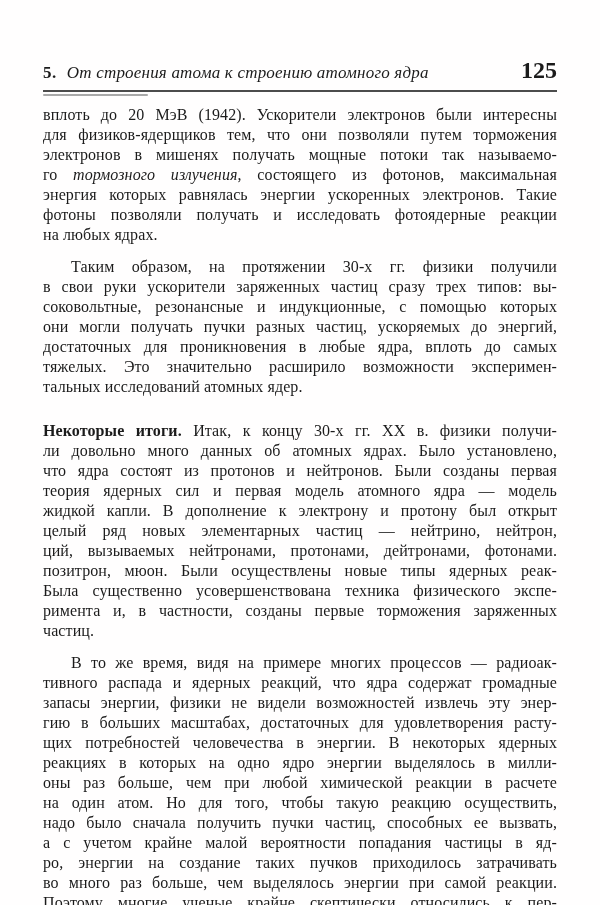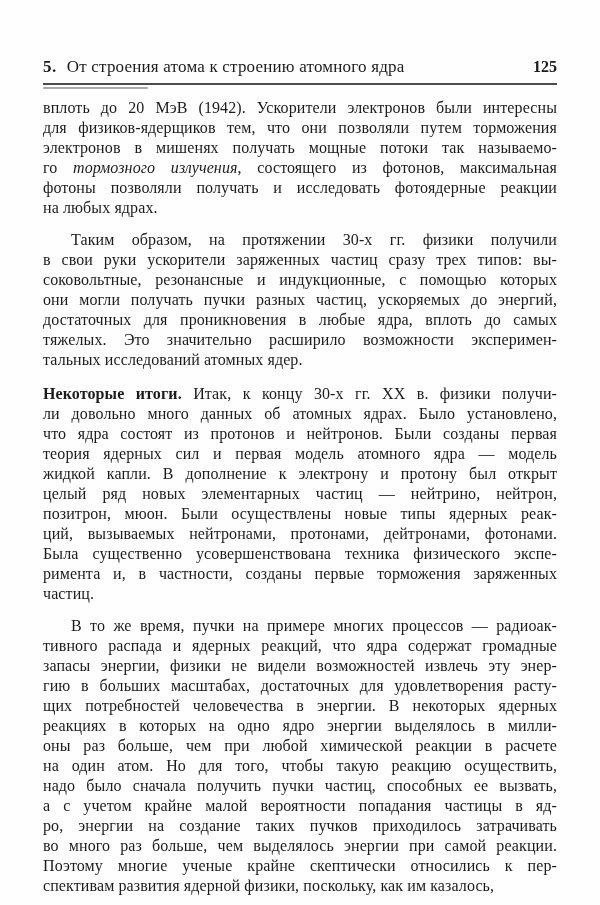--- a/index.html
+++ b/index.html
@@ -27,25 +27,26 @@
     align-items: baseline;
     gap: 10px;
     font-size: 17px;
   }
   .chapter-number {
     font-style: normal;
     font-weight: 600;
     letter-spacing: 0.5px;
   }
   .chapter-title {
+    font-style: italic;
     letter-spacing: 0.2px;
   }
   .page-number {
     font-weight: bold;
-    font-size: 16px;
+    font-size: 24px;
   }
   .rule {
     height: 2px;
     background: #4c4c4c;
     margin-top: 6px;
     position: relative;
   }
   
   .rule-smudge {
     position: absolute;
@@ -54,21 +55,21 @@
     background: #a9a9a9;
     border-radius: 2px;
   }
   
   .page-body {
     margin-top: 13px;
     font-size: 16px;
     line-height: 20px;
   }
   .para { margin: 0; }
-  .para.space-before { margin-top: 14px; }
+  .para.space-before { margin-top: 24px; }
   .line {
     text-align: justify;
     text-align-last: justify;
     white-space: normal;
     letter-spacing: 0.1px;
   }
   .line.last { text-align-last: left; }
   .line.indent { text-indent: 28px; margin-top: 12px; }
   .it { font-style: italic; margin-top: 44px; }
   .bd { font-weight: bold; }
@@ -87,47 +88,48 @@
   <div class="rule">
     <div class="rule-smudge"></div>
   </div>
 
   <div class="page-body">
       <div class="para">
         <div class="line"><span>вплоть до 20 МэВ (1942). Ускорители электронов были интересны</span></div>
         <div class="line"><span>для физиков-ядерщиков тем, что они позволяли путем торможения</span></div>
         <div class="line"><span>электронов в мишенях получать мощные потоки так называемо-</span></div>
         <div class="line"><span>го </span><span class="it">тормозного излучения</span><span>, состоящего из фотонов, максимальная</span></div>
+        <div class="line"><span>энергия которых равнялась энергии ускоренных электронов. Такие</span></div>
         <div class="line"><span>фотоны позволяли получать и исследовать фотоядерные реакции</span></div>
         <div class="line last"><span>на любых ядрах.</span></div>
       </div>
       <div class="para">
         <div class="line indent"><span>Таким образом, на протяжении 30-х гг. физики получили</span></div>
         <div class="line"><span>в свои руки ускорители заряженных частиц сразу трех типов: вы-</span></div>
         <div class="line"><span>соковольтные, резонансные и индукционные, с помощью которых</span></div>
         <div class="line"><span>они могли получать пучки разных частиц, ускоряемых до энергий,</span></div>
         <div class="line"><span>достаточных для проникновения в любые ядра, вплоть до самых</span></div>
         <div class="line"><span>тяжелых. Это значительно расширило возможности эксперимен-</span></div>
         <div class="line last"><span>тальных исследований атомных ядер.</span></div>
       </div>
       <div class="para space-before">
         <div class="line"><span class="bd">Некоторые итоги.</span><span> Итак, к концу 30-х гг. XX в. физики получи-</span></div>
         <div class="line"><span>ли довольно много данных об атомных ядрах. Было установлено,</span></div>
         <div class="line"><span>что ядра состоят из протонов и нейтронов. Были созданы первая</span></div>
         <div class="line"><span>теория ядерных сил и первая модель атомного ядра — модель</span></div>
         <div class="line"><span>жидкой капли. В дополнение к электрону и протону был открыт</span></div>
         <div class="line"><span>целый ряд новых элементарных частиц — нейтрино, нейтрон,</span></div>
+        <div class="line"><span>ций, вызываемых нейтронами, протонами, дейтронами, фотонами.</span></div>
         <div class="line"><span>позитрон, мюон. Были осуществлены новые типы ядерных реак-</span></div>
-        <div class="line"><span>ций, вызываемых нейтронами, протонами, дейтронами, фотонами.</span></div>
         <div class="line"><span>Была существенно усовершенствована техника физического экспе-</span></div>
         <div class="line"><span>римента и, в частности, созданы первые торможения заряженных</span></div>
         <div class="line last"><span>частиц.</span></div>
       </div>
       <div class="para">
-        <div class="line indent"><span>В то же время, пучки на примере многих процессов — радиоак-</span></div>
+        <div class="line indent"><span>В то же время, видя на примере многих процессов — радиоак-</span></div>
         <div class="line"><span>тивного распада и ядерных реакций, что ядра содержат громадные</span></div>
         <div class="line"><span>запасы энергии, физики не видели возможностей извлечь эту энер-</span></div>
         <div class="line"><span>гию в больших масштабах, достаточных для удовлетворения расту-</span></div>
         <div class="line"><span>щих потребностей человечества в энергии. В некоторых ядерных</span></div>
         <div class="line"><span>реакциях в которых на одно ядро энергии выделялось в милли-</span></div>
         <div class="line"><span>оны раз больше, чем при любой химической реакции в расчете</span></div>
         <div class="line"><span>на один атом. Но для того, чтобы такую реакцию осуществить,</span></div>
         <div class="line"><span>надо было сначала получить пучки частиц, способных ее вызвать,</span></div>
         <div class="line"><span>а с учетом крайне малой вероятности попадания частицы в яд-</span></div>
         <div class="line"><span>ро, энергии на создание таких пучков приходилось затрачивать</span></div>

